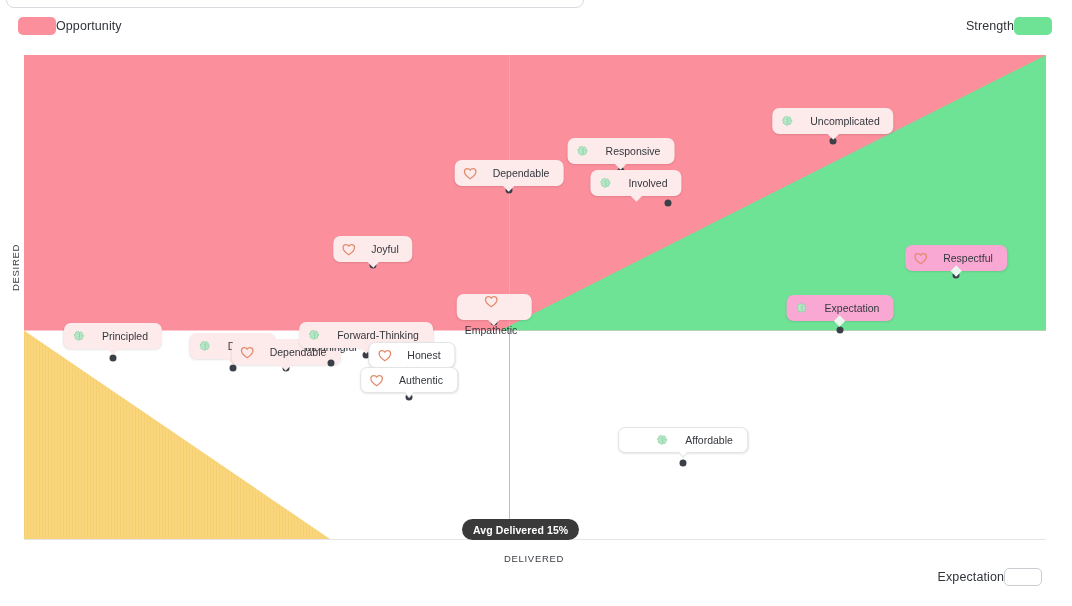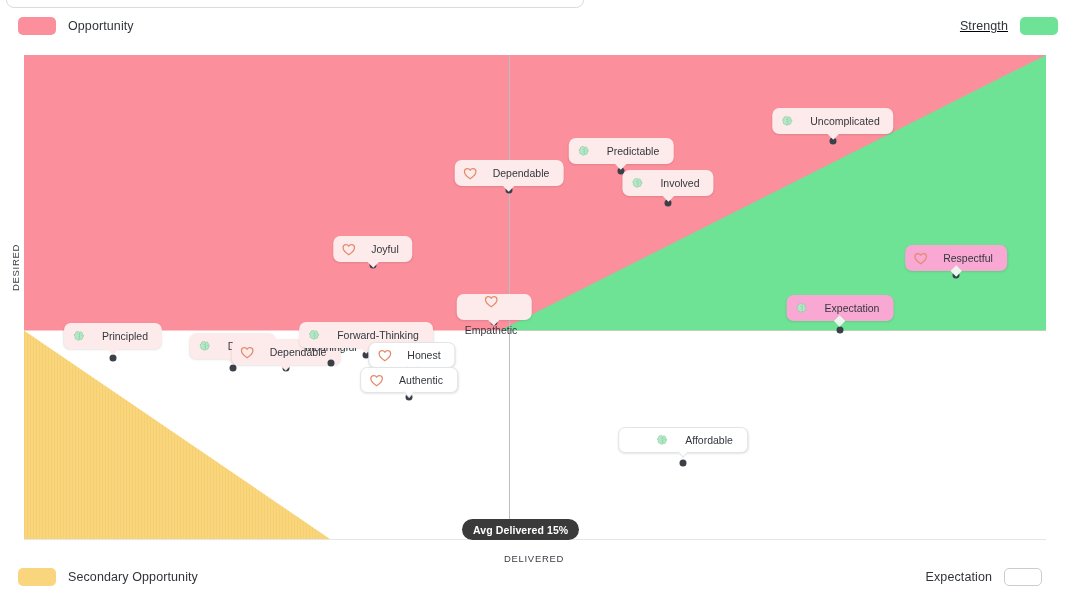--- a/index.html
+++ b/index.html
@@ -25,34 +25,33 @@
     border: 1px solid #d8dce0;
     border-radius: 8px;
     background: #ffffff;
   }
 
   
   .legend {
     position: absolute;
     display: flex;
     align-items: center;
-    gap: 12px;
   }
   .legend-swatch {
     width: 38px; height: 18px;
     border-radius: 5px;
   }
   .legend-label {
     font-size: 12.5px;
     color: #30343a;
     letter-spacing: 0.1px;
     white-space: nowrap;
   }
   #legend-opportunity { left: 18px; top: 17px; }
-  #legend-strength    { right: 14px; top: 17px; text-decoration: underline; }
+  #legend-strength    { right: 20px; top: 17px; }
   #legend-secondary   { left: 18px; top: 568px; }
   #legend-expectation { right: 30px; top: 568px; padding-left: 16px; }
   .swatch-outline {
     background: #ffffff;
     border: 1px solid #c9cdd2;
   }
 
   
   #plot {
     position: absolute;
@@ -163,24 +162,20 @@
   <div class="legend" id="legend-opportunity">
     <span class="legend-swatch" style="background:#fc8f9c"></span>
     <span class="legend-label">Opportunity</span>
   </div>
 
   <div class="legend" id="legend-strength">
     <span class="legend-label">Strength</span>
     <span class="legend-swatch" style="background:#6ee295"></span>
   </div>
 
-  <div class="legend" id="legend-secondary">
-    <span class="legend-swatch" style="background:#f9d67e"></span>
-    <span class="legend-label">Secondary Opportunity</span>
-  </div>
 
   <div class="legend" id="legend-expectation">
     <span class="legend-label">Expectation</span>
     <span class="legend-swatch swatch-outline"></span>
   </div>
 
   <div id="plot">
     <svg id="regions" viewBox="0 0 1022 485" preserveAspectRatio="none">
       <defs>
         <pattern id="stripes" width="3" height="3" patternUnits="userSpaceOnUse">
@@ -216,25 +211,25 @@
         <span class="tail" style="background: rgb(253, 235, 236);"></span>
       </div>
       <div class="pt" style="left: 621px; top: 171px;"></div>
       <div class="chip bg-pink" style="left: 621px; top: 138px;">
         <span style="display: flex;">
           <svg class="ico" viewBox="0 0 24 24" fill="#b9e7c9" stroke="#7fcf9b" stroke-width="1.1" stroke-linejoin="round">
             <path d="M8.2 4.6c1.5-1 3.4-.5 4 .9c.9-1 2.6-1.1 3.6-.1c1.1 1.1 1 2.3.5 3c1.4.2 2.3 1.3 2.2 2.6c-.1 1.3-1 2-1.9 2.2c.6.9.4 2.3-.6 3c-1 .7-2.2.5-2.9-.1c-.2 1.2-1.3 2-2.5 1.9c-1.3-.1-2.2-1-2.3-2.1c-1 .6-2.4.3-3.1-.7c-.7-1-.4-2.2.3-2.9c-1.2-.4-1.9-1.5-1.7-2.7c.2-1.2 1.2-1.9 2.2-2c-.6-1 -.3-2.4 1-3z"></path>
             <path d="M12.2 6.1v10.6M9 8.6c1 .3 2 .3 3 0M9.6 12.4c1.2.5 2.3.5 3.2 0M14.6 10.1c.7.4 1.3.4 1.9.2" stroke="#7fcf9b" fill="none" stroke-width="0.9"></path>
           </svg>
         </span>
-        <span class="lbl">Predictable</span>
+        <span class="lbl">Responsive</span>
         <span class="tail" style="background: rgb(253, 235, 236);"></span>
       </div>
       <div class="pt" style="left: 668px; top: 203px;"></div>
-      <div class="chip bg-pink" style="left: 668px; top: 170px;">
+      <div class="chip bg-pink" style="left: 636px; top: 170px;">
         <span style="display: flex;">
           <svg class="ico" viewBox="0 0 24 24" fill="#b9e7c9" stroke="#7fcf9b" stroke-width="1.1" stroke-linejoin="round">
             <path d="M8.2 4.6c1.5-1 3.4-.5 4 .9c.9-1 2.6-1.1 3.6-.1c1.1 1.1 1 2.3.5 3c1.4.2 2.3 1.3 2.2 2.6c-.1 1.3-1 2-1.9 2.2c.6.9.4 2.3-.6 3c-1 .7-2.2.5-2.9-.1c-.2 1.2-1.3 2-2.5 1.9c-1.3-.1-2.2-1-2.3-2.1c-1 .6-2.4.3-3.1-.7c-.7-1-.4-2.2.3-2.9c-1.2-.4-1.9-1.5-1.7-2.7c.2-1.2 1.2-1.9 2.2-2c-.6-1 -.3-2.4 1-3z"></path>
             <path d="M12.2 6.1v10.6M9 8.6c1 .3 2 .3 3 0M9.6 12.4c1.2.5 2.3.5 3.2 0M14.6 10.1c.7.4 1.3.4 1.9.2" stroke="#7fcf9b" fill="none" stroke-width="0.9"></path>
           </svg>
         </span>
         <span class="lbl">Involved</span>
         <span class="tail" style="background: rgb(253, 235, 236);"></span>
       </div>
       <div class="pt" style="left: 509px; top: 190px;"></div>

